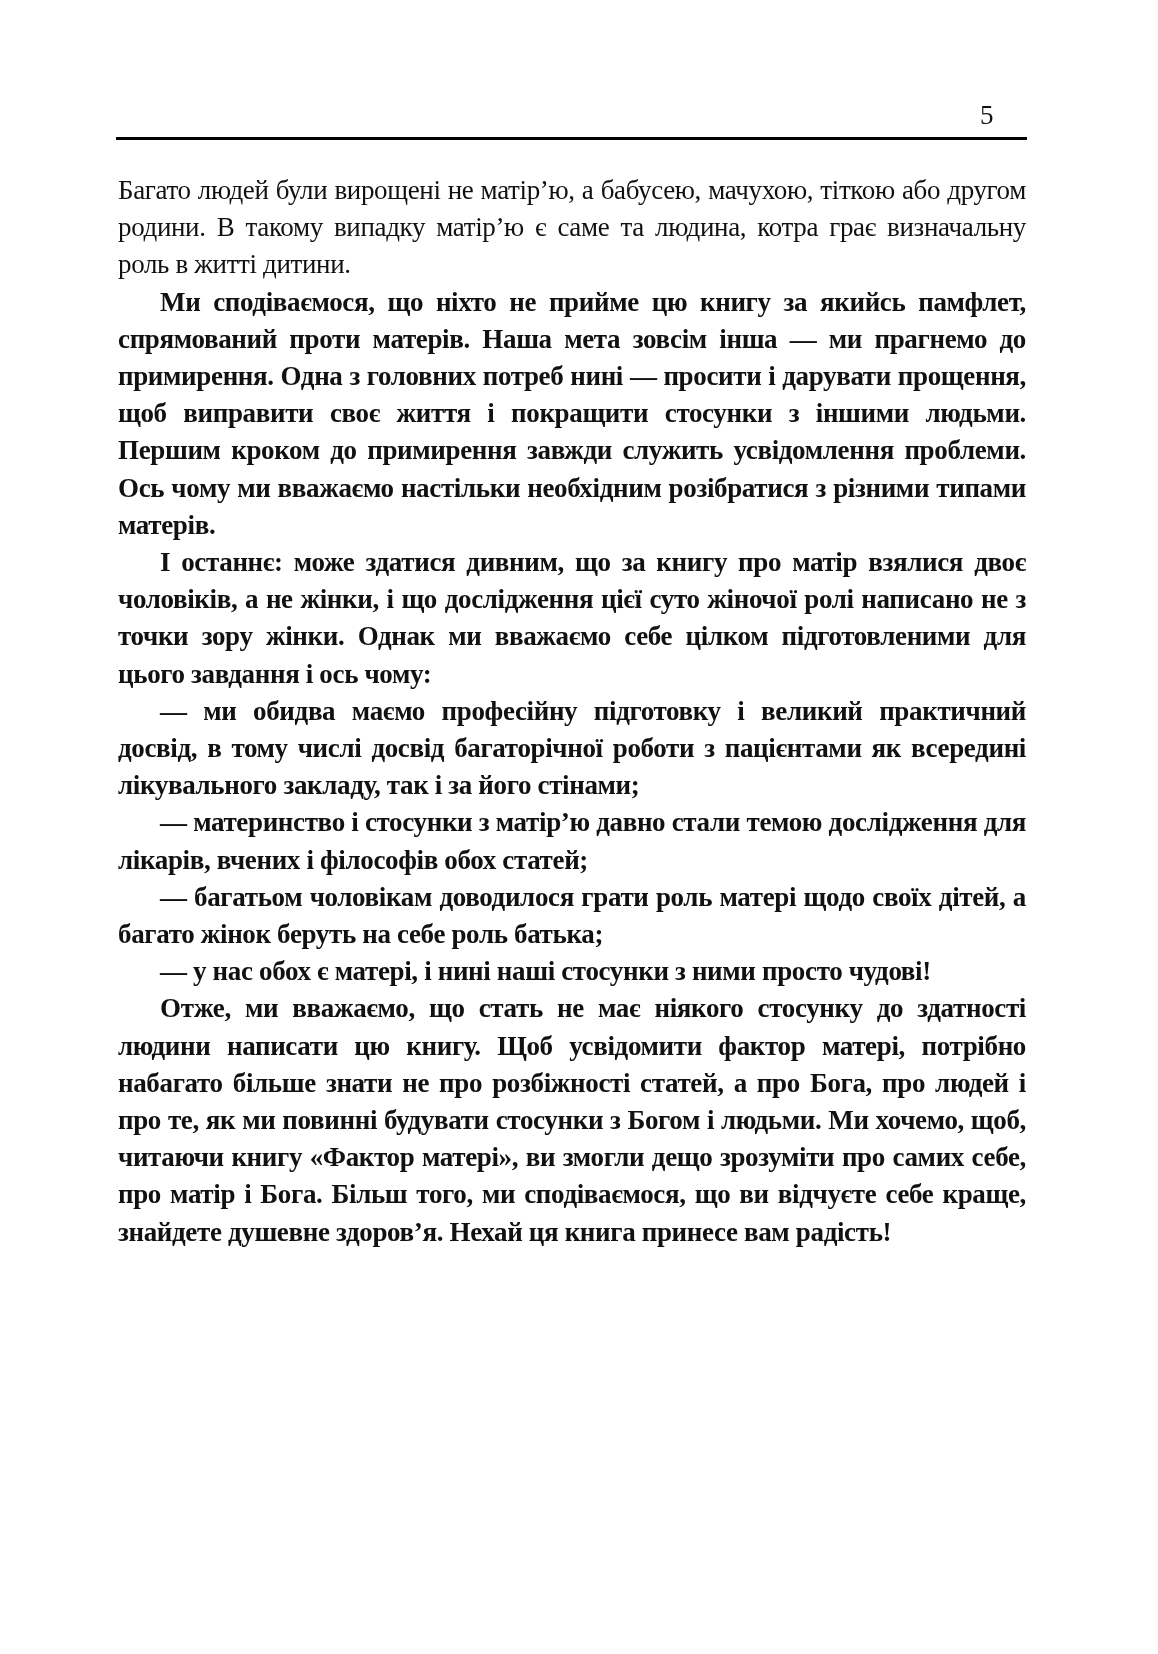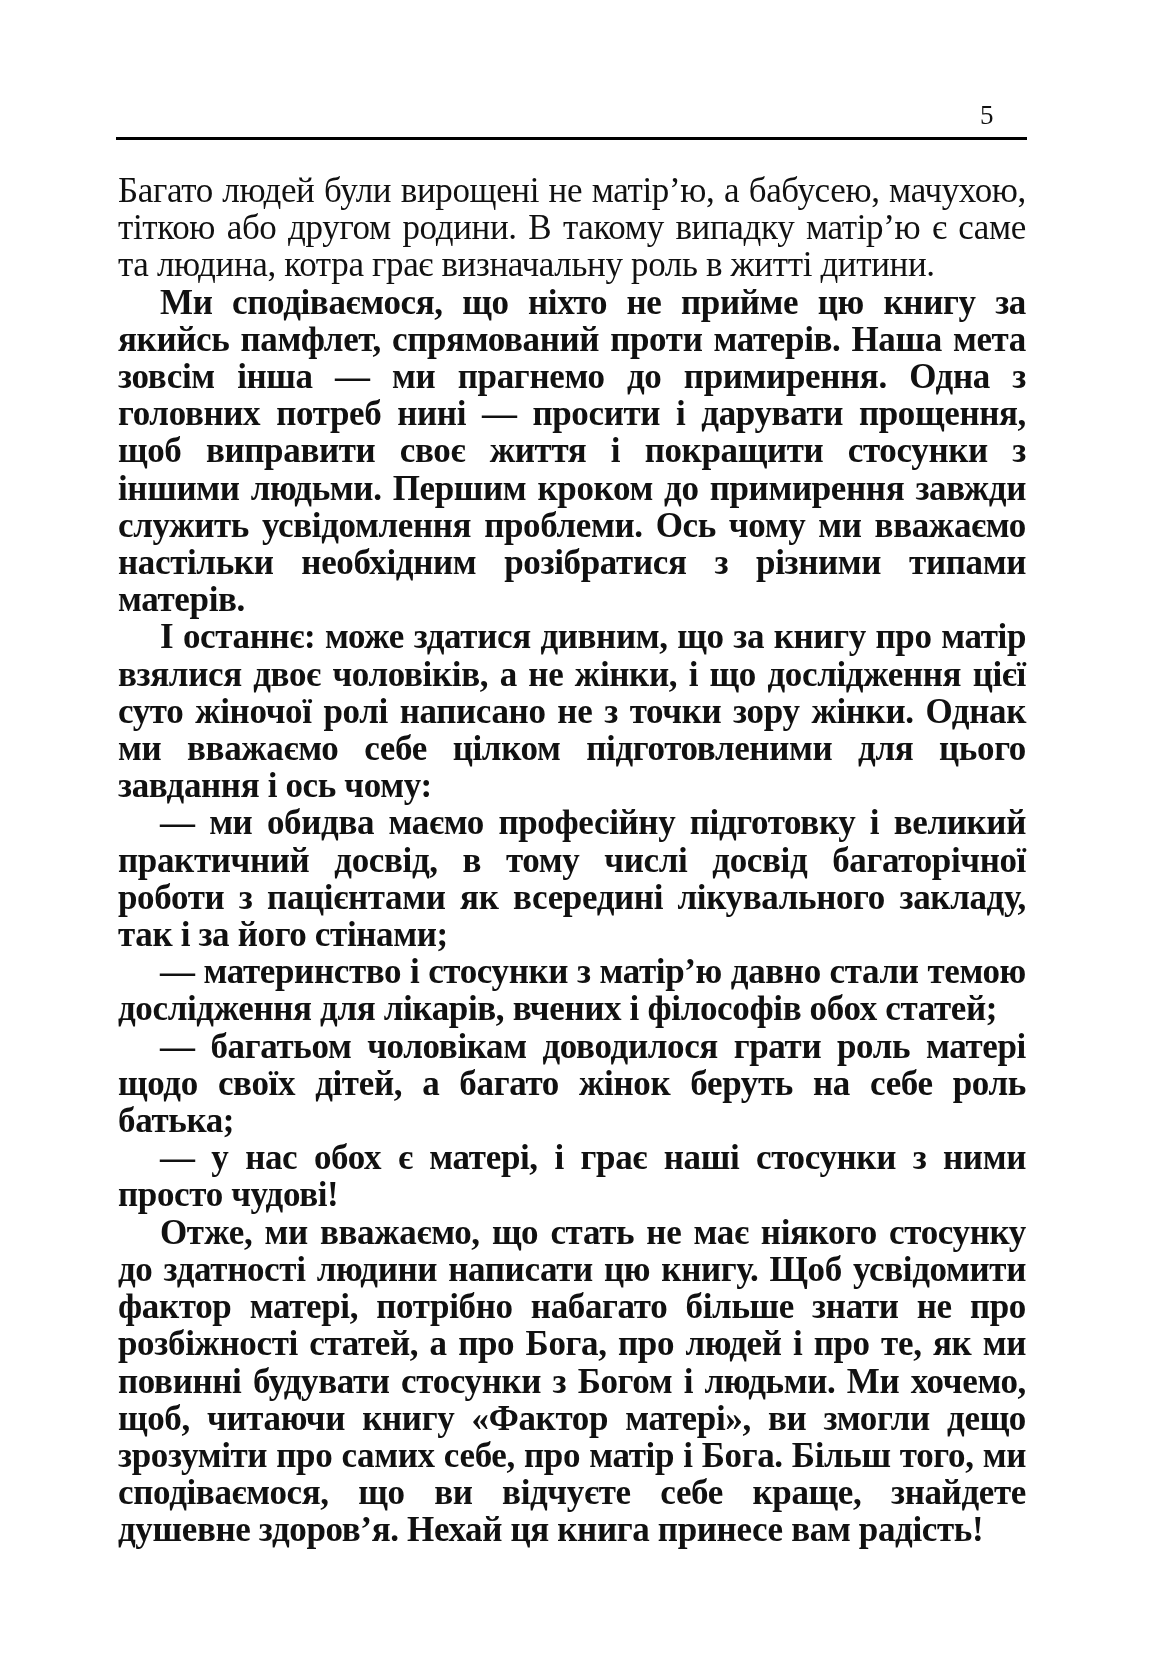--- a/index.html
+++ b/index.html
@@ -1,33 +1,33 @@
 <!DOCTYPE html>
 <html><head>
 <meta charset="utf-8">
 <style>
   html, body { margin: 0; padding: 0; background: #ffffff; }
   body { width: 1158px; height: 1654px; position: relative; overflow: hidden;
          font-family: "Liberation Serif", "DejaVu Serif", serif; color: #111; }
   .page-number { position: absolute; top: 100px; left: 980px; font-size: 27px; }
   .header-rule { position: absolute; top: 137px; left: 116px; width: 911px; height: 3px; background: #000; }
   .body-text { position: absolute; top: 172px; left: 118px; width: 908px;
-               font-size: 35px; line-height: 37.2px; text-align: justify;
+               font-size: 27px; line-height: 37.2px; text-align: justify;
                letter-spacing: -0.35px; }
   .body-text p { margin: 0; text-indent: 0; }
   .body-text p.indent { text-indent: 42px; font-weight: bold; }
 </style>
 </head>
 <body>
 
 <div class="page-number">5</div>
 <div class="header-rule"></div>
 
 <div class="body-text">
   <p>Багато людей були вирощені не матір’ю, а бабусею, мачухою, тіткою або другом родини. В такому випадку матір’ю є саме та людина, котра грає визначальну роль в житті дитини.</p>
   <p class="indent">Ми сподіваємося, що ніхто не прийме цю книгу за якийсь памфлет, спрямований проти матерів. Наша мета зовсім інша — ми прагнемо до примирення. Одна з головних потреб нині — просити і дарувати прощення, щоб виправити своє життя і покращити стосунки з іншими людьми. Першим кроком до примирення завжди служить усвідомлення проблеми. Ось чому ми вважаємо настільки необхідним розібратися з різними типами матерів.</p>
   <p class="indent">І останнє: може здатися дивним, що за книгу про матір взялися двоє чоловіків, а не жінки, і що дослідження цієї суто жіночої ролі написано не з точки зору жінки. Однак ми вважаємо себе цілком підготовленими для цього завдання і ось чому:</p>
   <p class="indent">— ми обидва маємо професійну підготовку і великий практичний досвід, в тому числі досвід багаторічної роботи з пацієнтами як всередині лікувального закладу, так і за його стінами;</p>
   <p class="indent">— материнство і стосунки з матір’ю давно стали темою дослідження для лікарів, вчених і філософів обох статей;</p>
   <p class="indent">— багатьом чоловікам доводилося грати роль матері щодо своїх дітей, а багато жінок беруть на себе роль батька;</p>
-  <p class="indent">— у нас обох є матері, і грає наші стосунки з ними просто чудові!</p>
+  <p class="indent">— у нас обох є матері, і нині наші стосунки з ними просто чудові!</p>
   <p class="indent">Отже, ми вважаємо, що стать не має ніякого стосунку до здатності людини написати цю книгу. Щоб усвідомити фактор матері, потрібно набагато більше знати не про розбіжності статей, а про Бога, про людей і про те, як ми повинні будувати стосунки з Богом і людьми. Ми хочемо, щоб, читаючи книгу «Фактор матері», ви змогли дещо зрозуміти про самих себе, про матір і Бога. Більш того, ми сподіваємося, що ви відчуєте себе краще, знайдете душевне здоров’я. Нехай ця книга принесе вам радість!</p>
 </div>
 
 </body></html>

